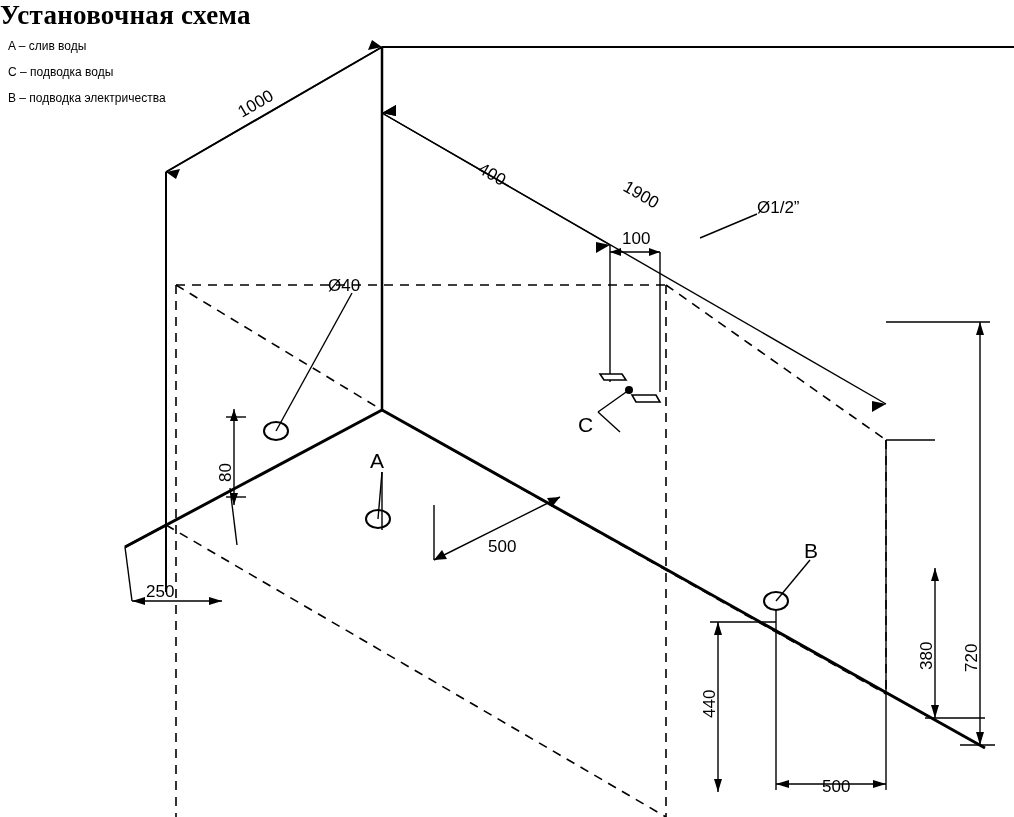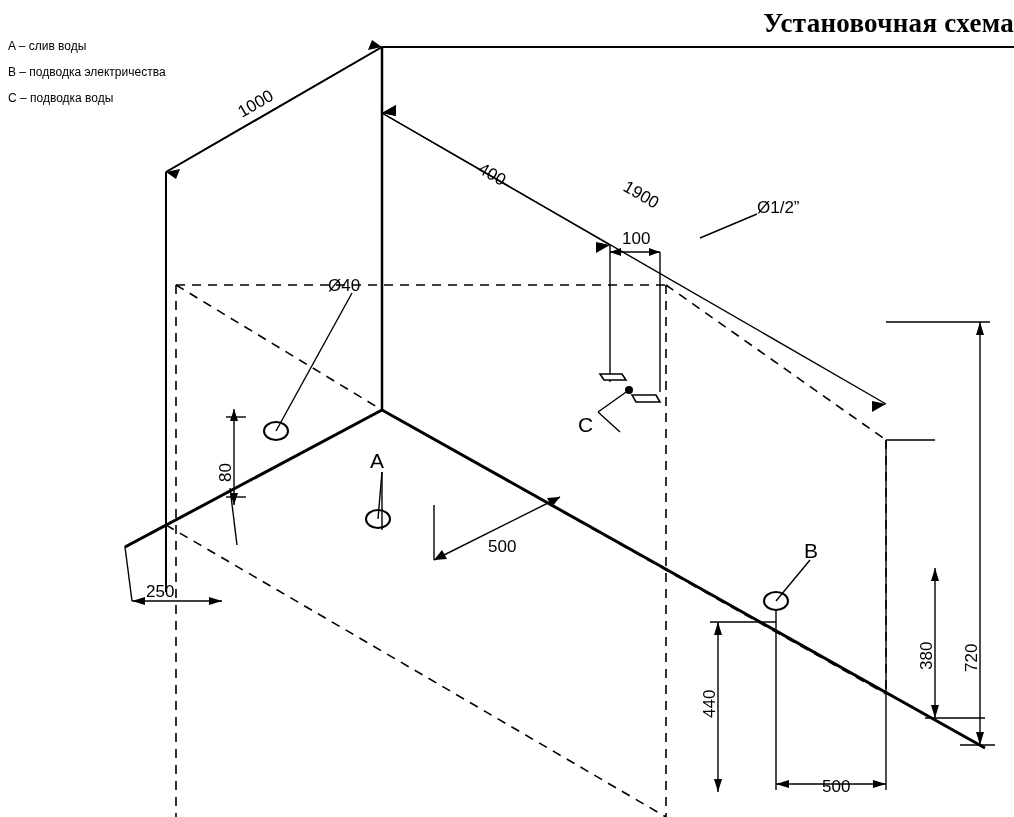--- a/index.html
+++ b/index.html
@@ -13,24 +13,24 @@
   }
   #root {
     position: relative;
     width: 1014px;
     height: 817px;
     overflow: hidden;
     background: #ffffff;
   }
   #title {
     position: absolute;
-    top: 8px;
+    top: 0;
     left: 0;
     width: 1014px;
-    text-align: right;
+    text-align: left;
     font-family: "Liberation Serif", serif;
     font-weight: bold;
     font-size: 27px;
     letter-spacing: 0.3px;
   }
   .legend {
     position: absolute;
     left: 8px;
     top: 33px;
     font-size: 12px;
@@ -57,22 +57,22 @@
 </style>
 </head>
 <body>
 
 <div id="root">
 
   <div id="title">Установочная схема</div>
 
   <div class="legend">
     <div>A – слив воды</div>
+    <div>C – подводка воды</div>
     <div>B – подводка электричества</div>
-    <div>C – подводка воды</div>
   </div>
 
   <svg width="1014" height="817" viewBox="0 0 1014 817">
 
     <g fill="none" stroke="#000" stroke-width="2">
 
       <path d="M 382 47 L 1014 47" stroke-width="2"></path>
       <path d="M 382 47 L 382 410" stroke-width="2.5"></path>
       <path d="M 382 47 L 166 172" stroke-width="2"></path>
       <path d="M 166 172 L 166 592" stroke-width="2"></path>

